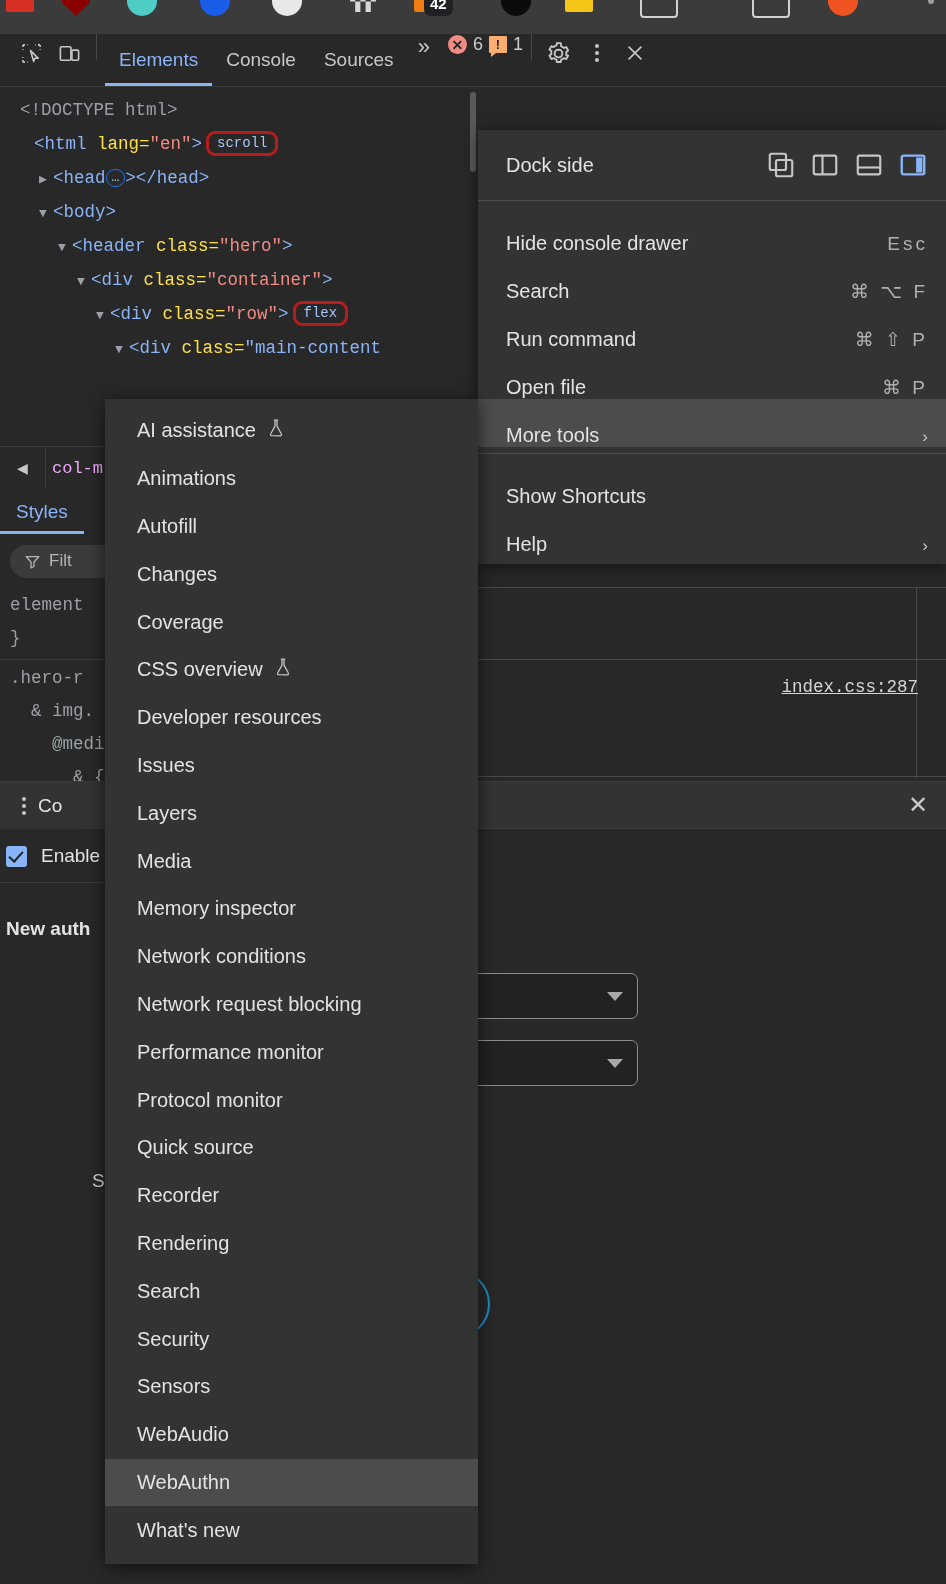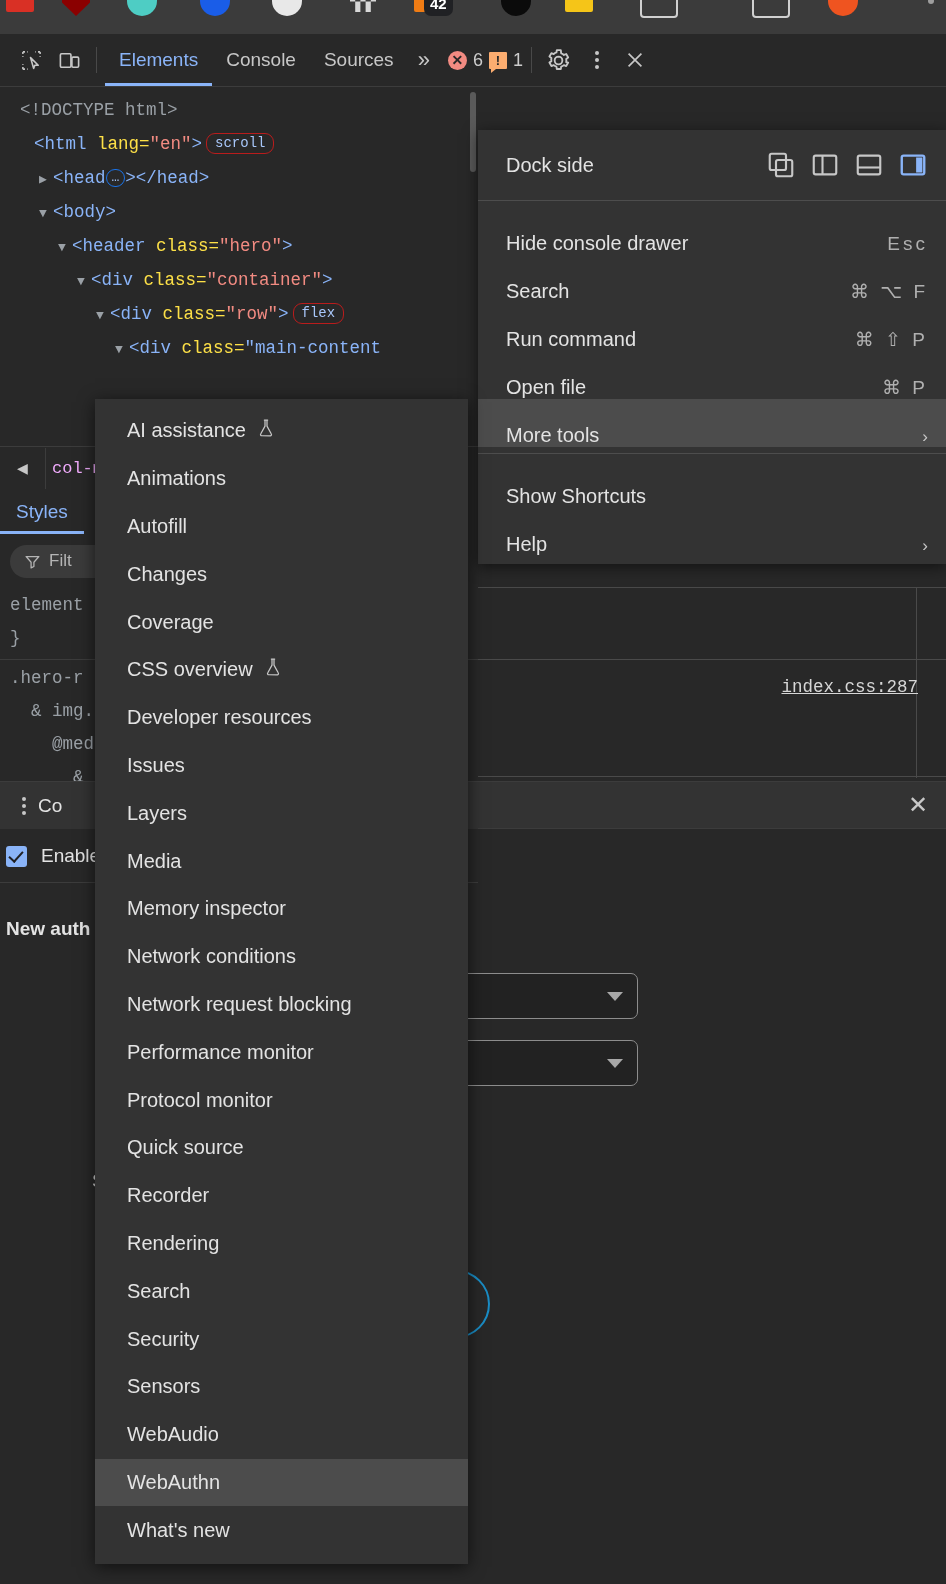--- a/index.html
+++ b/index.html
@@ -50,21 +50,21 @@
   }
 
   
   #dt-toolbar {
     position: absolute;
     left: 0; top: 0;
     width: 946px; height: 53px;
     background: #282828;
     border-bottom: 1px solid #3c3c3c;
     display: flex;
-    align-items: center;
+    align-items: flex-start;
     box-sizing: border-box;
     padding: 0 12px;
   }
   .tb-icon-btn {
     width: 38px; height: 38px;
     display: flex; align-items: center; justify-content: center;
     border-radius: 4px;
     flex: none;
   }
   .tb-sep {
@@ -146,21 +146,21 @@
   .av { color: #f28b82; }
   .pl { color: #9aa0a6; }
   .tri {
     display: inline-block;
     width: 14px;
     color: #9aa0a6;
     font-size: 13px;
   }
   .chip {
     display: inline-block;
-    border: 1px solid #b91c1c;
+    border: 3px solid #b91c1c;
     border-radius: 9px;
     color: #a8c7fa;
     font-size: 14px;
     padding: 0px 8px;
     line-height: 19px;
     vertical-align: 2px;
     margin-left: 4px;
   }
   .dots-chip {
     display: inline-block;
@@ -479,21 +479,21 @@
   .mi-short {
     color: #b0b0b0;
     font-size: 19px;
     letter-spacing: 3px;
   }
   .mi-arrow { color: #c7c7c7; font-size: 17px; }
 
   
   #more-tools-menu {
     position: absolute;
-    left: 95px; top: 365px;
+    left: 105px; top: 365px;
     width: 373px;
     background: #333333;
     box-shadow: 0 3px 16px rgba(0,0,0,0.6);
     padding: 8px 0 10px 0;
     box-sizing: border-box;
   }
   .sub-item {
     display: flex;
     align-items: center;
     gap: 10px;

